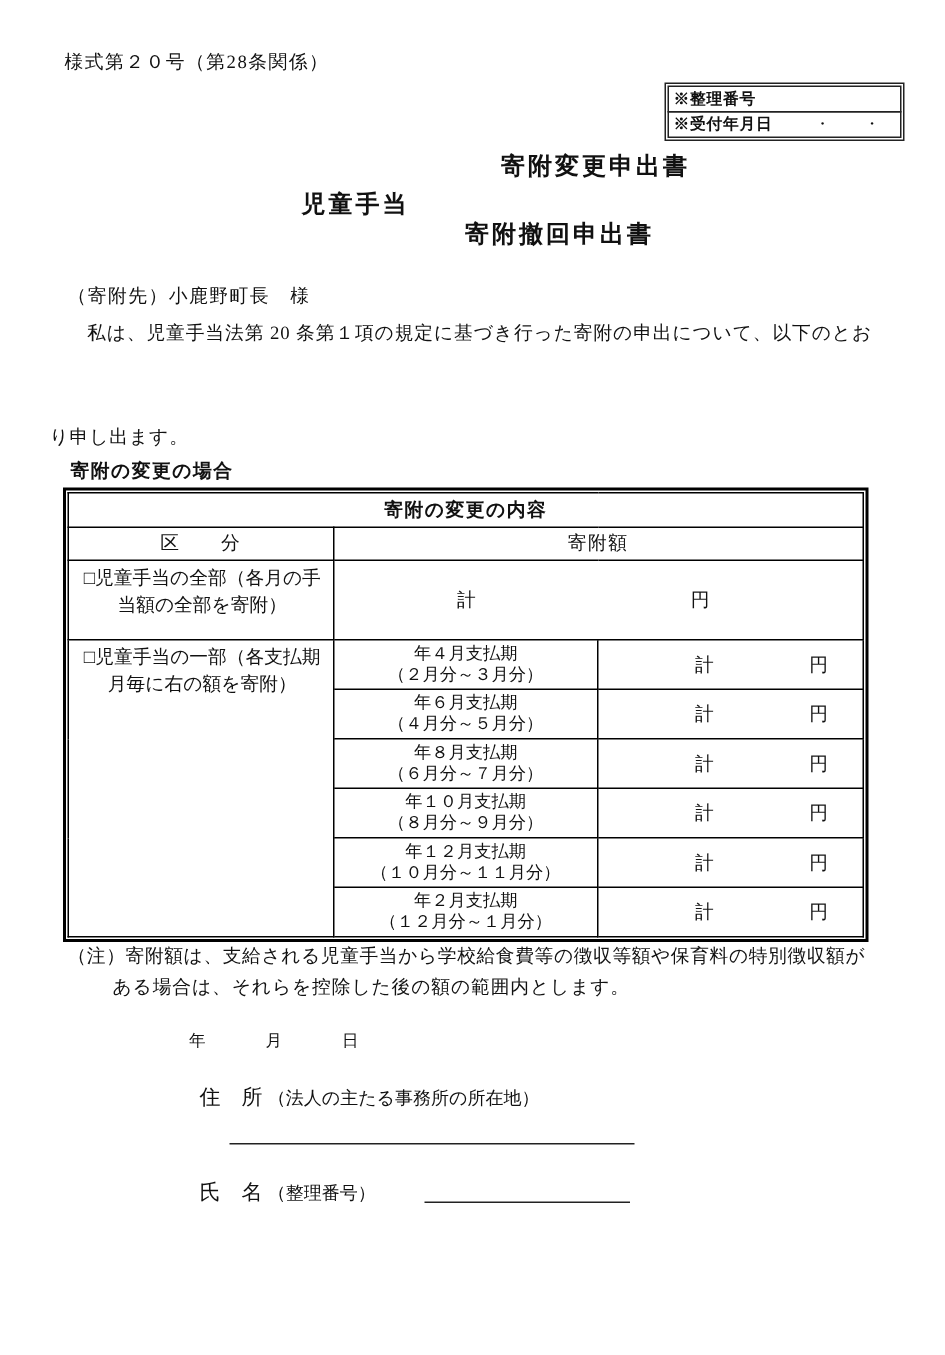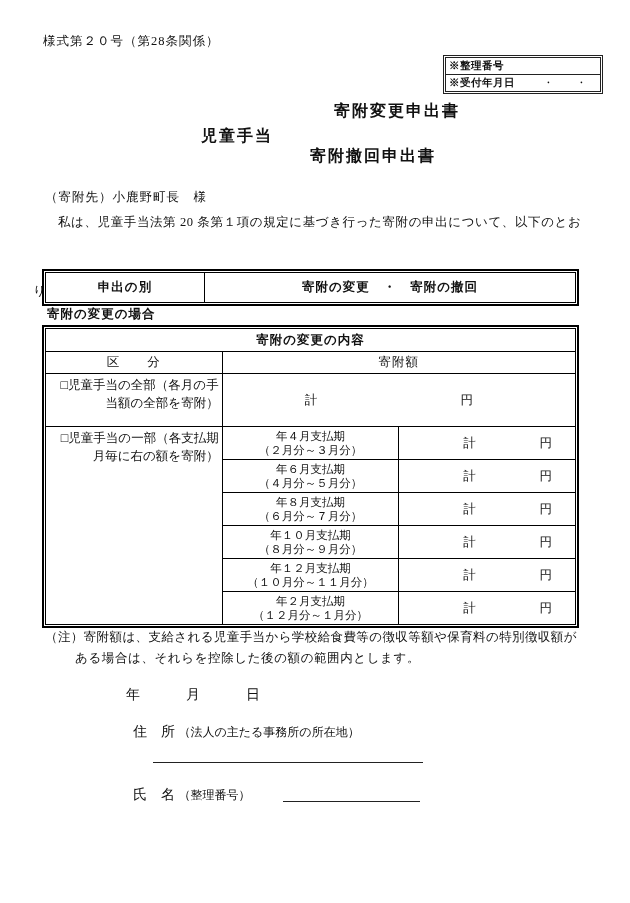--- a/index.html
+++ b/index.html
@@ -29,32 +29,32 @@
   .tbl-wrap td{border:1px solid #000;font-size:12.5px;vertical-align:middle;padding:0;}
   .type-table{left:42px;top:269px;width:537px;}
   .type-table td{height:29px;text-align:center;font-weight:bold;letter-spacing:1px;}
   .type-table .c1{width:158px;}
   .section-label{left:47px;top:306px;font-size:12.5px;font-weight:bold;letter-spacing:1px;}
   .change-table{left:42px;top:325px;width:537px;}
   .change-table .t-title{height:22px;text-align:center;font-weight:bold;letter-spacing:1px;}
   .change-table .t-head{height:21px;text-align:center;letter-spacing:1px;}
   .change-table .c1{width:158px;}
   .change-table .c2{width:185px;}
-  .change-table .label-cell{vertical-align:top;text-align:right;padding:3px 3px 3px 5px;
+  .change-table .label-cell{vertical-align:top;text-align:center;padding:3px 3px 3px 5px;
     line-height:17.5px;font-size:12.5px;}
   .change-table .full-amount{height:52px;}
   .change-table .full-amount .inner{display:flex;justify-content:space-between;
     padding:0 102px 0 82px;}
   .change-table .period-cell{height:32px;text-align:center;font-size:11.5px;line-height:14px;}
   .change-table .amount-cell .inner{display:flex;justify-content:space-between;
     padding:0 23px 0 64px;}
   .note-line1{left:45px;top:629px;font-size:12.5px;letter-spacing:0.4px;white-space:nowrap;}
   .note-line2{left:75px;top:650px;font-size:12.5px;letter-spacing:0.6px;}
   
-  .date-line{left:126px;top:686px;font-size:14px;letter-spacing:6px;}
+  .date-line{left:126px;top:686px;font-size:11px;letter-spacing:6px;}
   .address-row{left:133px;top:723px;font-size:14px;}
   .address-row .paren, .name-row .paren{font-size:12px;}
   .underline{border-bottom:1.2px solid #222;height:0;}
   .addr-underline{left:153px;top:762px;width:270px;}
   .name-row{left:133px;top:786px;font-size:14px;}
   .name-underline{left:283px;top:801px;width:137px;}
 </style>
 </head>
 <body>
 
@@ -73,30 +73,20 @@
   </div>
 
   <div class="abs title-benefit">児童手当</div>
   <div class="abs title-change">寄附変更申出書</div>
   <div class="abs title-withdraw">寄附撤回申出書</div>
 
   <div class="abs addressee">（寄附先）小鹿野町長　様</div>
   <div class="abs body-line1">私は、児童手当法第 20 条第１項の規定に基づき行った寄附の申出について、以下のとお</div>
   <div class="abs body-line2">り申し出ます。</div>
 
-  <div class="abs tbl-wrap type-table">
-    <table>
-      <tbody>
-          <tr>
-        <td class="c1">申出の別</td>
-        <td>寄附の変更　・　寄附の撤回</td>
-      </tr>
-    </tbody>
-      </table>
-  </div>
 
   <div class="abs section-label">寄附の変更の場合</div>
 
   <div class="abs tbl-wrap change-table">
     <table>
       <tbody>
           <tr>
         <td class="t-title" colspan="3">寄附の変更の内容</td>
       </tr>
       <tr>

